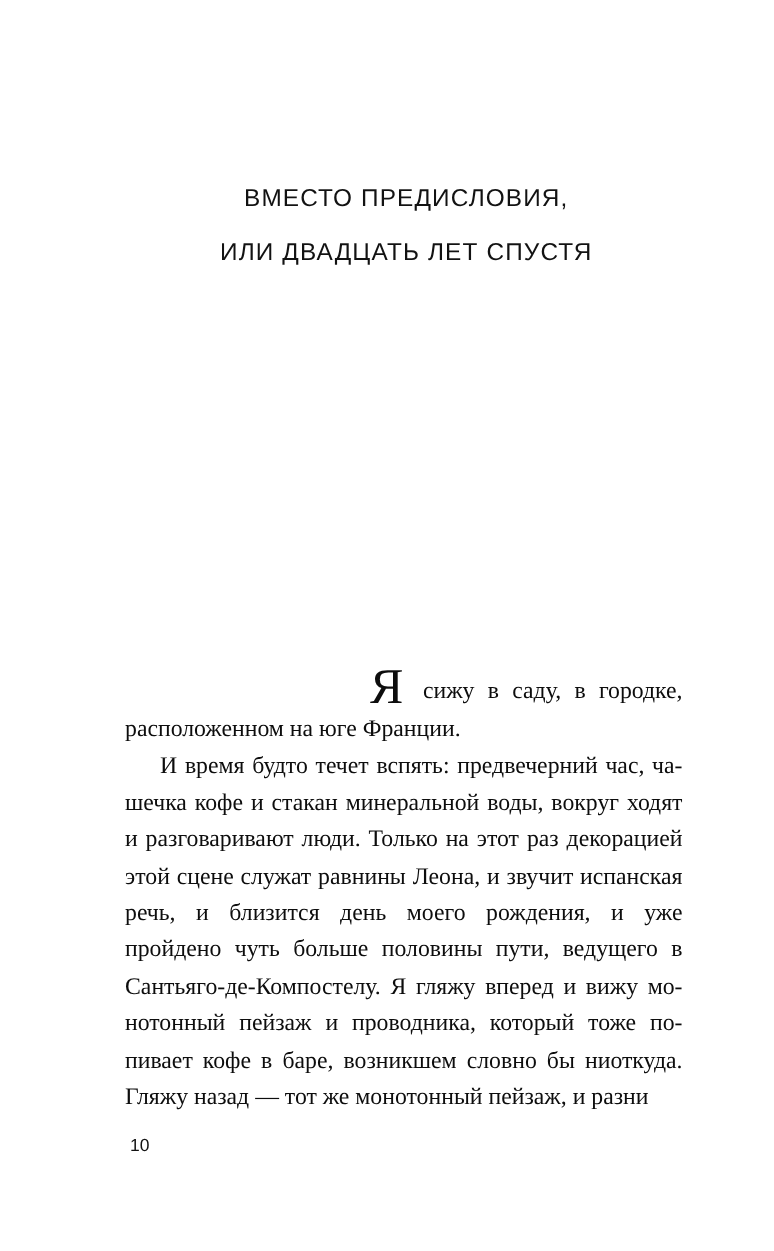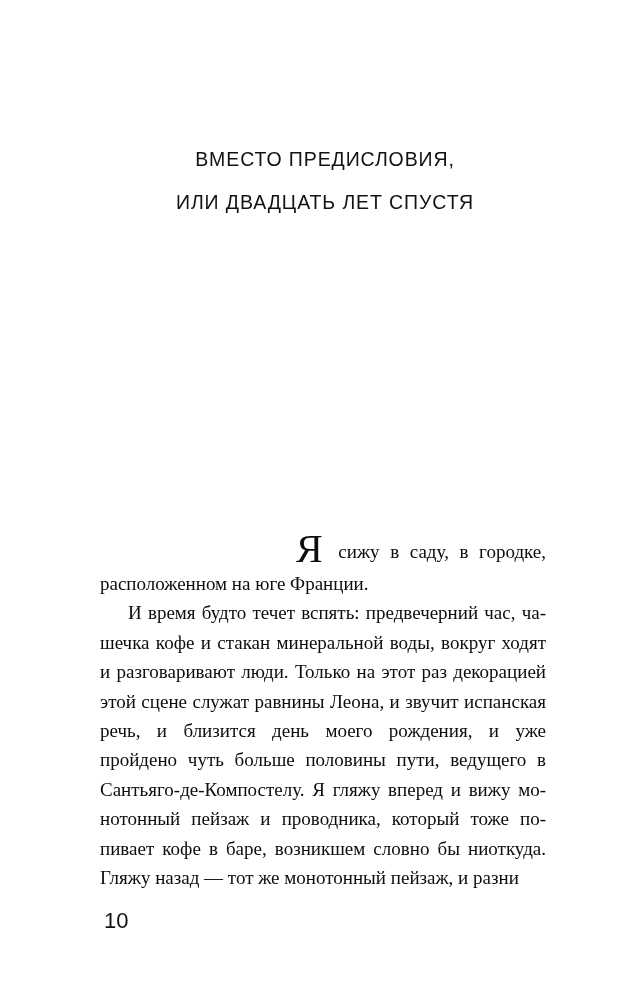--- a/index.html
+++ b/index.html
@@ -67,21 +67,21 @@
     color: #0d0d0d;
     vertical-align: -4px;
     padding-left: 196px;
     padding-right: 5px;
   }
   .folio {
     position: absolute;
     left: 92px;
     top: 908px;
     font-family: "Liberation Sans", sans-serif;
-    font-size: 22px;
+    font-size: 14px;
     color: #121212;
   }
 </style>
 </head>
 <body>
 
 <div class="page">
 
   <div class="title-block">
     <div class="title-line">ВМЕСТО ПРЕДИСЛОВИЯ,</div>

